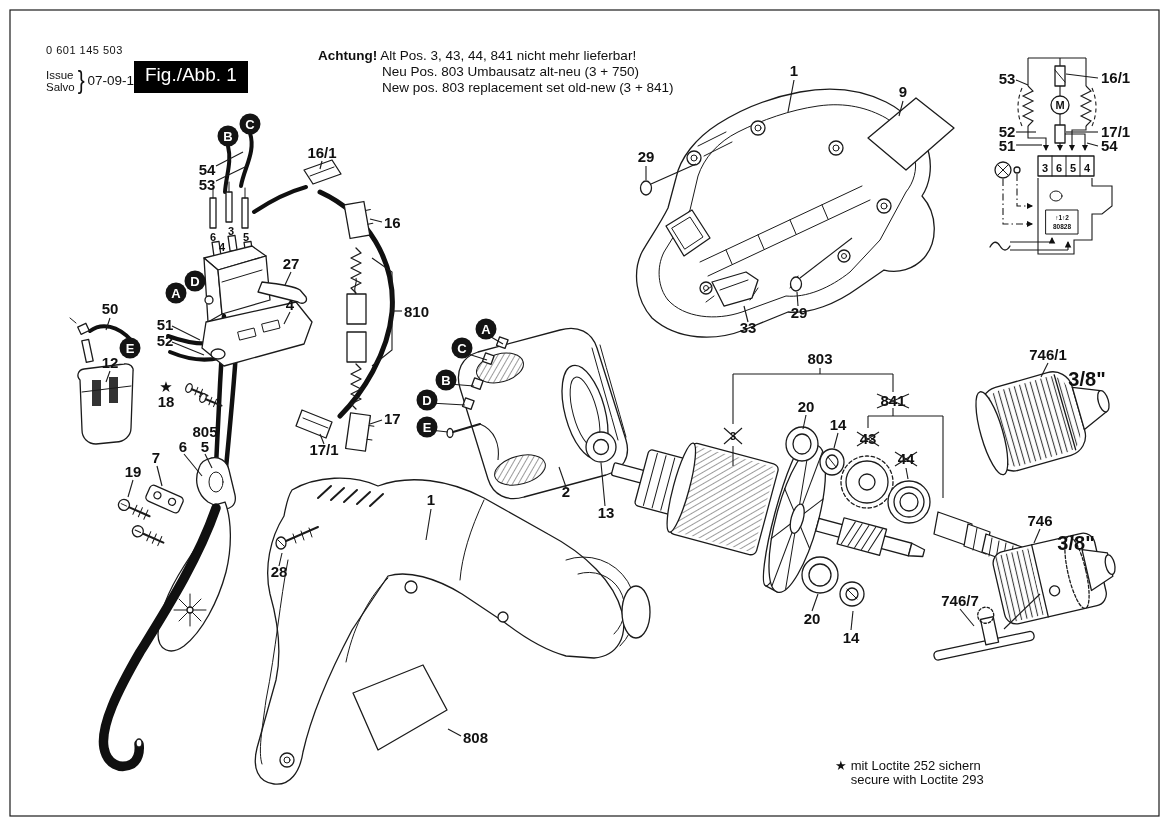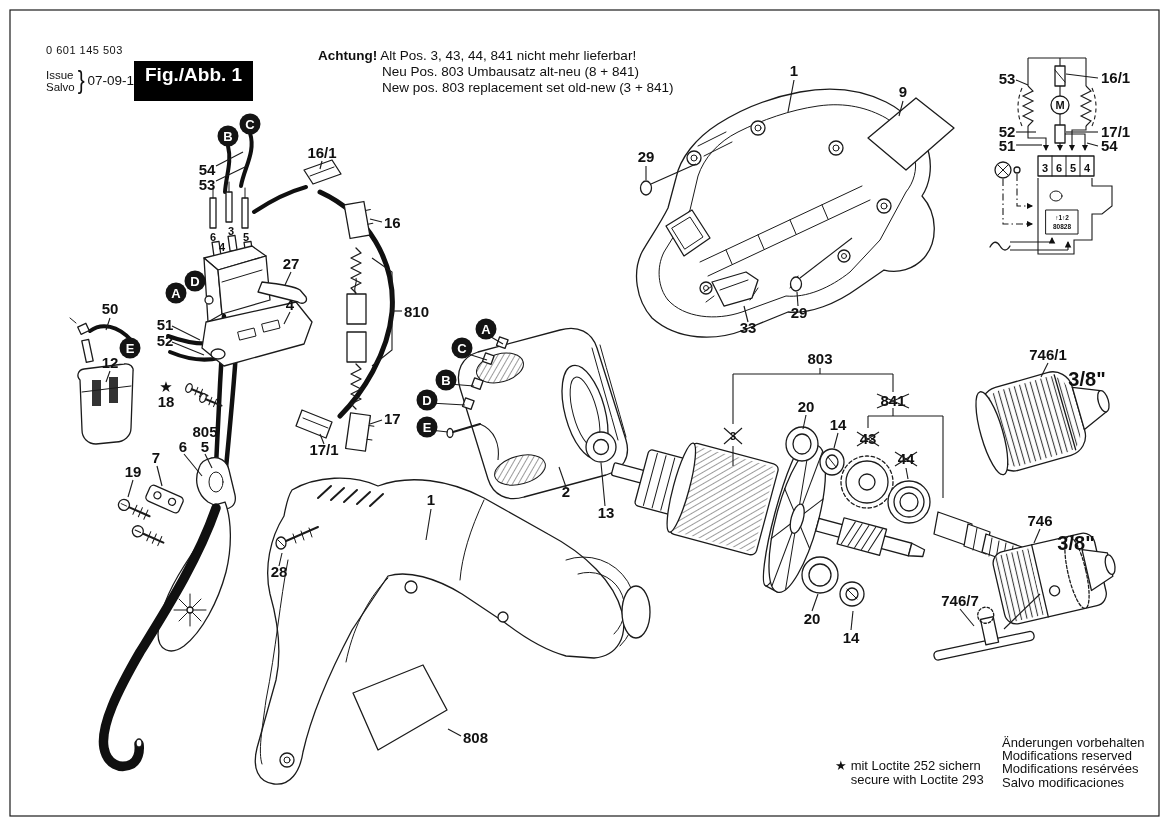--- a/index.html
+++ b/index.html
@@ -5,22 +5,22 @@
   html,body{margin:0;padding:0;background:#fff}
   .page{position:relative;width:1169px;height:826px;background:#fff;overflow:hidden;
         font-family:"Liberation Sans","DejaVu Sans",sans-serif;color:#101010}
   .page svg{position:absolute;left:0;top:0}
   .abs{position:absolute}
   .pn{left:46px;top:44px;font-size:11px;letter-spacing:.5px}
   .issue{left:46px;top:65px;display:flex;align-items:center;gap:2px}
   .issue .st{font-size:11.5px;line-height:12px}
   .issue .br{font-size:26px;font-weight:300;transform:scaleX(.8)}
   .issue .dt{font-size:13.5px}
-  .figbox{left:134px;top:61px;background:#000;color:#fff;font-weight:bold;font-size:19px;
-          padding:3px 11px 15px 11px}
+  .figbox{left:134px;top:61px;background:#000;color:#fff;font-weight:normal;font-size:19px;
+          padding:3px 11px 7px 11px}
   .notice{left:318px;top:48px;font-size:13.5px;line-height:16px;width:400px}
   .notice .ind{padding-left:64px}
   .starnote{left:835px;top:759px;font-size:13px;line-height:14px;display:flex;gap:4px}
   .legal{left:1002px;top:736px;font-size:13px;line-height:13.2px}
   
   .o{fill:#fff;stroke:#1b1b1b;stroke-width:1.3;stroke-linejoin:round;stroke-linecap:round}
   .l{fill:none;stroke:#1b1b1b;stroke-width:1.3;stroke-linejoin:round;stroke-linecap:round}
   .t1{stroke-width:1}.t2{stroke-width:2}
   .ld{fill:none;stroke:#1b1b1b;stroke-width:1.1}
   .wr{fill:none;stroke:#101010;stroke-linecap:round}
@@ -648,32 +648,26 @@
     <span style="display:block">Issue</span>
     <span style="display:block">Salvo</span>
   </span>
   <span class="br">}</span>
   <span class="dt">07-09-14</span>
 </div>
 <div class="abs figbox">Fig./Abb. 1</div>
 
 <div class="abs notice">
   <div><b>Achtung!</b><span> Alt Pos. 3, 43, 44, 841 nicht mehr lieferbar!</span></div>
-  <div class="ind">Neu Pos. 803 Umbausatz alt-neu (8 + 841)</div>
+  <div class="ind">Neu Pos. 803 Umbausatz alt-neu (3 + 750)</div>
   <div class="ind">New pos. 803 replacement set old-new (3 + 841)</div>
 </div>
 
 <div class="abs starnote">
   <span>★</span>
   <span>
     <span style="display:block">mit Loctite 252 sichern</span>
     <span style="display:block">secure with Loctite 293</span>
   </span>
 </div>
 
-<div class="abs legal">
-  <div>Änderungen vorbehalten</div>
-  <div>Modifications reserved</div>
-  <div>Modifications resérvées</div>
-  <div>Salvo modificaciones</div>
+
 </div>
 
-</div>
-
 </body></html>

